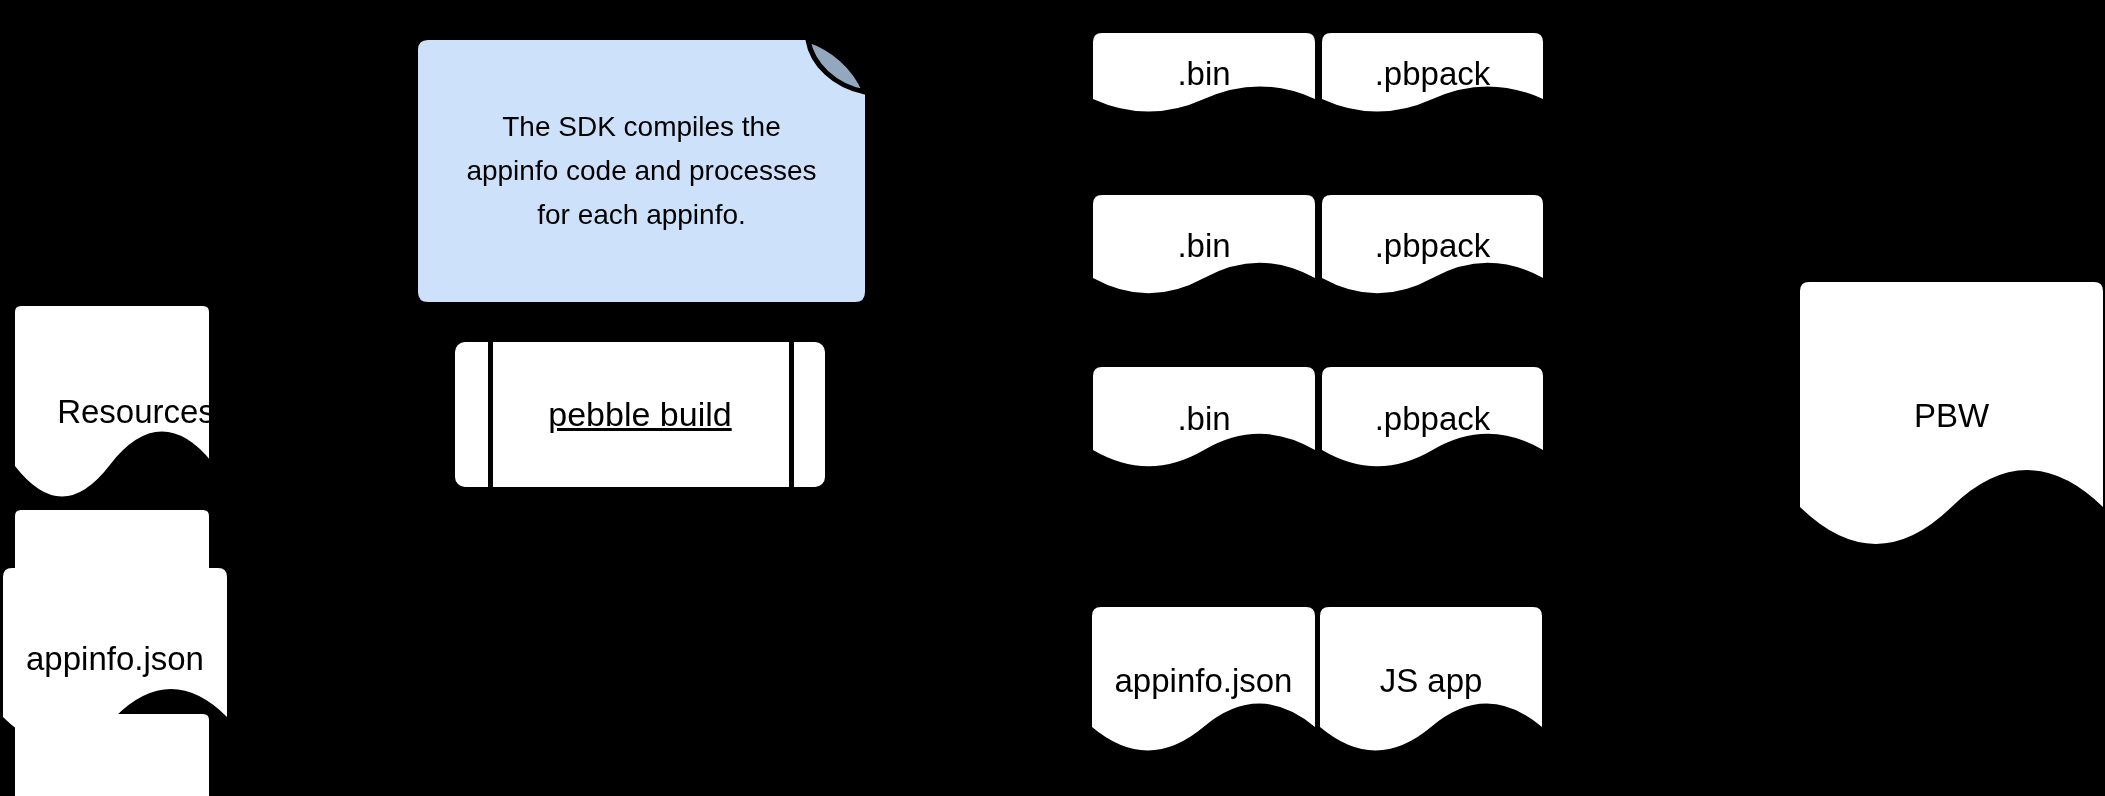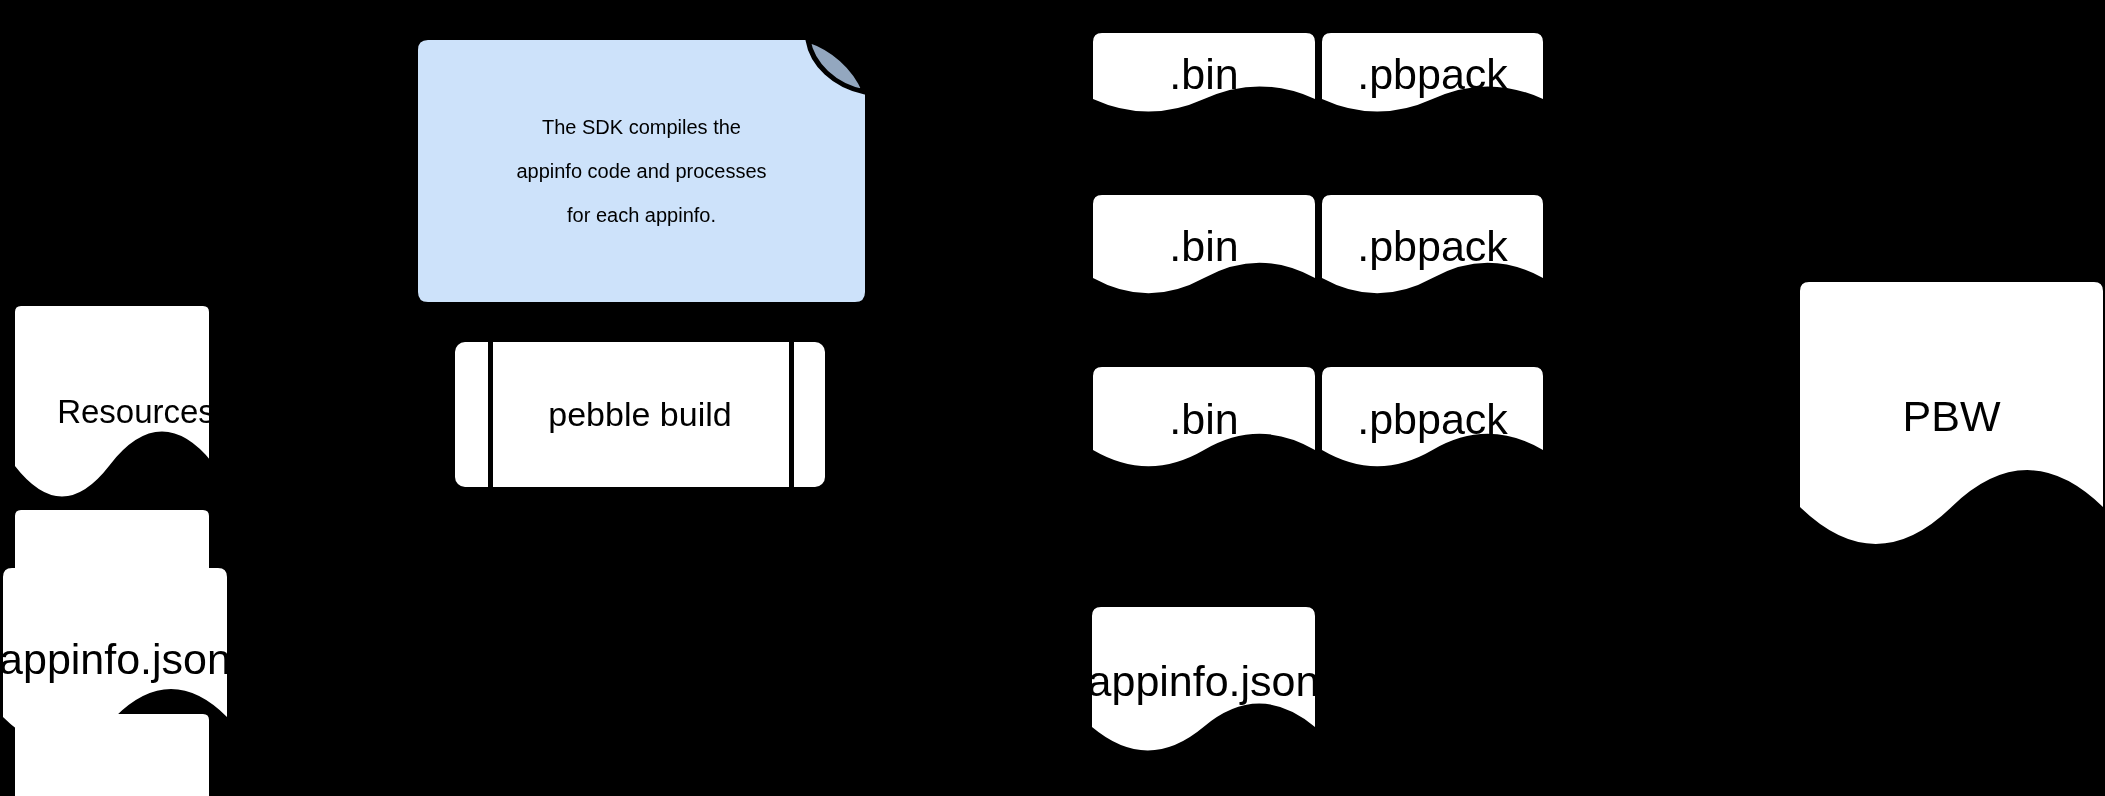--- a/index.html
+++ b/index.html
@@ -14,21 +14,21 @@
     font-family: "Liberation Sans", "DejaVu Sans", sans-serif;
     color: var(--text, #000);
   }
 
   
   .docbox { position: absolute; }
   .docbox svg.doc { position: absolute; overflow: visible; display: block; }
   .doc-label {
     position: absolute; inset: 0;
     display: flex; align-items: center; justify-content: center;
-    font-size: 43px; line-height: 40px;
+    font-size: 33px; line-height: 40px;
     color: var(--text, #000);
     text-align: center;
     pointer-events: none;
   }
 
   
   .stack { position: absolute; width: 226px; height: 246px; }
   .stack-label {
     position: absolute; left: 24px; top: 32px; width: 200px; height: 164px;
     display: flex; flex-direction: column; align-items: center; justify-content: center;
@@ -36,31 +36,31 @@
     padding-bottom: 10px; box-sizing: border-box;
     color: var(--text, #000);
   }
 
   
   .note { position: absolute; left: 418px; top: 40px; width: 447px; height: 262px; }
   .note svg { position: absolute; inset: 0; overflow: visible; }
   .note-text {
     position: absolute; inset: 0;
     display: flex; flex-direction: column; align-items: center; justify-content: center;
-    font-size: 20px; line-height: 44px; text-align: center;
+    font-size: 28px; line-height: 44px; text-align: center;
     color: var(--text, #000);
   }
 
   
   .process {
     position: absolute; left: 455px; top: 342px; width: 370px; height: 145px;
     background: var(--shape-fill, #fff);
     border-radius: 10px;
     display: flex; align-items: center; justify-content: center;
-    font-size: 34px; color: var(--text, #000);
+    font-size: 34px; color: var(--text, #000); text-decoration: underline;
   }
   .process-bar {
     position: absolute; top: 0; bottom: 0; width: 5px;
     background: var(--shape-stroke, #000);
   }
   .process-bar.left  { left: 33px; }
   .process-bar.right { right: 31px; }
 </style>
 </head>
 <body>
@@ -144,20 +144,26 @@
       </svg>
     <div class="doc-label">.pbpack</div>
   </div>
 
   <div class="docbox" style="left:1092px; top:607px; width:223px; height:148px;">
     <svg class="doc" viewBox="0 0 223 146" width="223" height="146">
         <path d="M0 9 Q0 0 9 0 L214 0 Q223 0 223 9 L223 120 Q167.25 73.19999999999999 111.5 120 Q55.75 166.8 0 120 Z" style="fill: var(--shape-fill, #fff);"></path>
       </svg>
     <div class="doc-label">appinfo.json</div>
   </div>
+  <div class="docbox" style="left:1320px; top:607px; width:222px; height:148px;">
+    <svg class="doc" viewBox="0 0 222 146" width="222" height="146">
+        <path d="M0 9 Q0 0 9 0 L213 0 Q222 0 222 9 L222 120 Q166.5 73.19999999999999 111 120 Q55.5 166.8 0 120 Z" style="fill: var(--shape-fill, #fff);"></path>
+      </svg>
+    <div class="doc-label">JS app</div>
+  </div>
 
   <div class="docbox" style="left:1800px; top:282px; width:303px; height:268px;">
     <svg class="doc" viewBox="0 0 303 266" width="303" height="266">
         <path d="M0 9 Q0 0 9 0 L294 0 Q303 0 303 9 L303 225 Q227.25 151.2 151.5 225 Q75.75 298.8 0 225 Z" style="fill: var(--shape-fill, #fff);"></path>
       </svg>
     <div class="doc-label">PBW</div>
   </div>
 
 </div>
 

